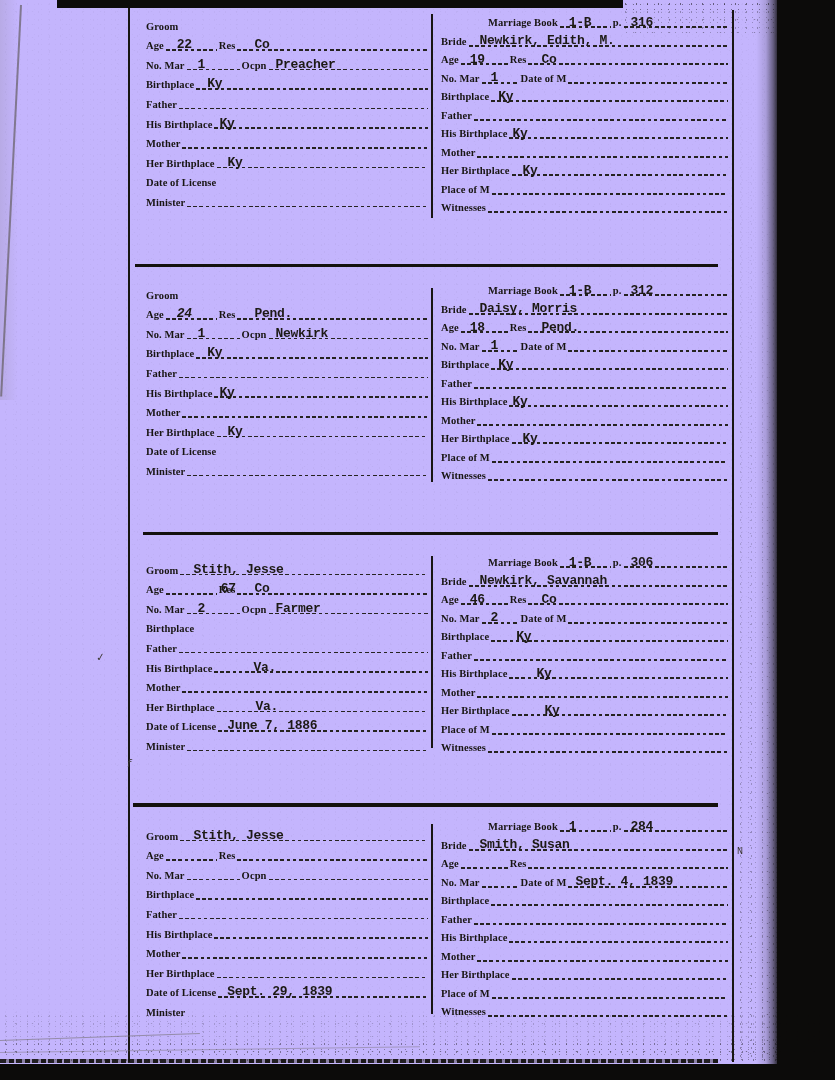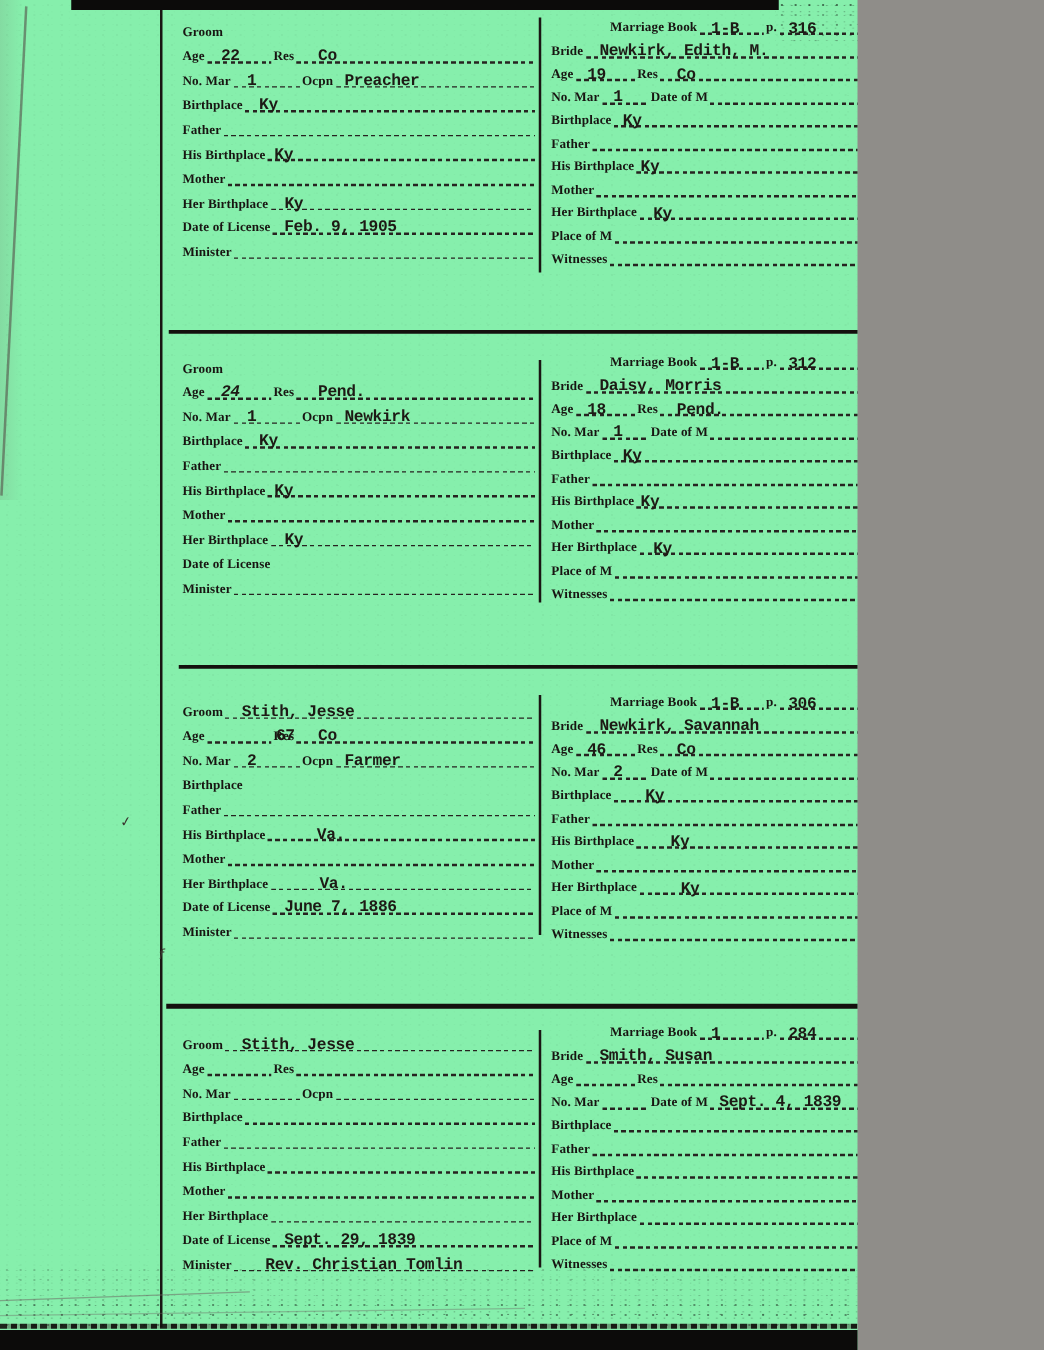--- a/index.html
+++ b/index.html
@@ -1,16 +1,16 @@
 <!DOCTYPE html>
 <html><head>
 <meta charset="utf-8">
 <style>
   html,body{margin:0;padding:0;background:#8f8d89;}
-  .page{position:relative;width:686px;height:1080px;background:#86efac;overflow:hidden;
+  .page{position:relative;width:835px;height:1080px;background:#c4b5fd;overflow:hidden;
         font-family:"Liberation Serif",serif;}
   .abs{position:absolute;}
 
   
   .bar{background:#0c0b0a;}
   .vrule{background:#191613;width:2px;}
   .edge-line{width:1.5px;background:rgba(85,80,74,.6);transform-origin:top left;transform:rotate(2.9deg);}
   .corner-shade{background:linear-gradient(90deg,rgba(120,115,108,.16),rgba(120,115,108,0) 75%);}
 
   .speck{background-image:
@@ -119,23 +119,20 @@
             </span>
           </div>
           <div class="frow" style="height: 19.6px;">
             <span class="lbl">Her Birthplace</span>
             <span class="dash">
               <span class="val" style="left: 12px;">Ky</span>
             </span>
           </div>
           <div class="frow" style="height: 19.6px;">
             <span class="lbl">Date of License</span>
-            <span class="dash">
-              <span class="val" style="left: 10px;">Feb. 9, 1905</span>
-            </span>
           </div>
           <div class="frow" style="height: 19.6px;">
             <span class="lbl">Minister</span>
             <span class="dash">
               <span class="val" style="left: 26px;"></span>
             </span>
           </div>
         </div>
         <div class="fcol abs" style="left: 441px; top: 12px; width: 289px;">
           <div class="frow" style="height: 18.5px;">
@@ -578,23 +575,20 @@
             </span>
           </div>
           <div class="frow" style="height: 19.6px;">
             <span class="lbl">Date of License</span>
             <span class="dash">
               <span class="val" style="left: 10px;">Sept. 29, 1839</span>
             </span>
           </div>
           <div class="frow" style="height: 19.6px;">
             <span class="lbl">Minister</span>
-            <span class="dash">
-              <span class="val" style="left: 26px;">Rev. Christian Tomlin</span>
-            </span>
           </div>
         </div>
         <div class="fcol abs" style="left: 441px; top: 816px; width: 289px;">
           <div class="frow" style="height: 18.5px;">
             <span class="spc" style="width: 47px;"></span>
             <span class="lbl">Marriage Book</span>
             <span class="dash fixed" style="flex: 0 0 54px;">
               <span class="val" style="left: 10px;">1</span>
             </span>
             <span class="lbl">p.</span>

